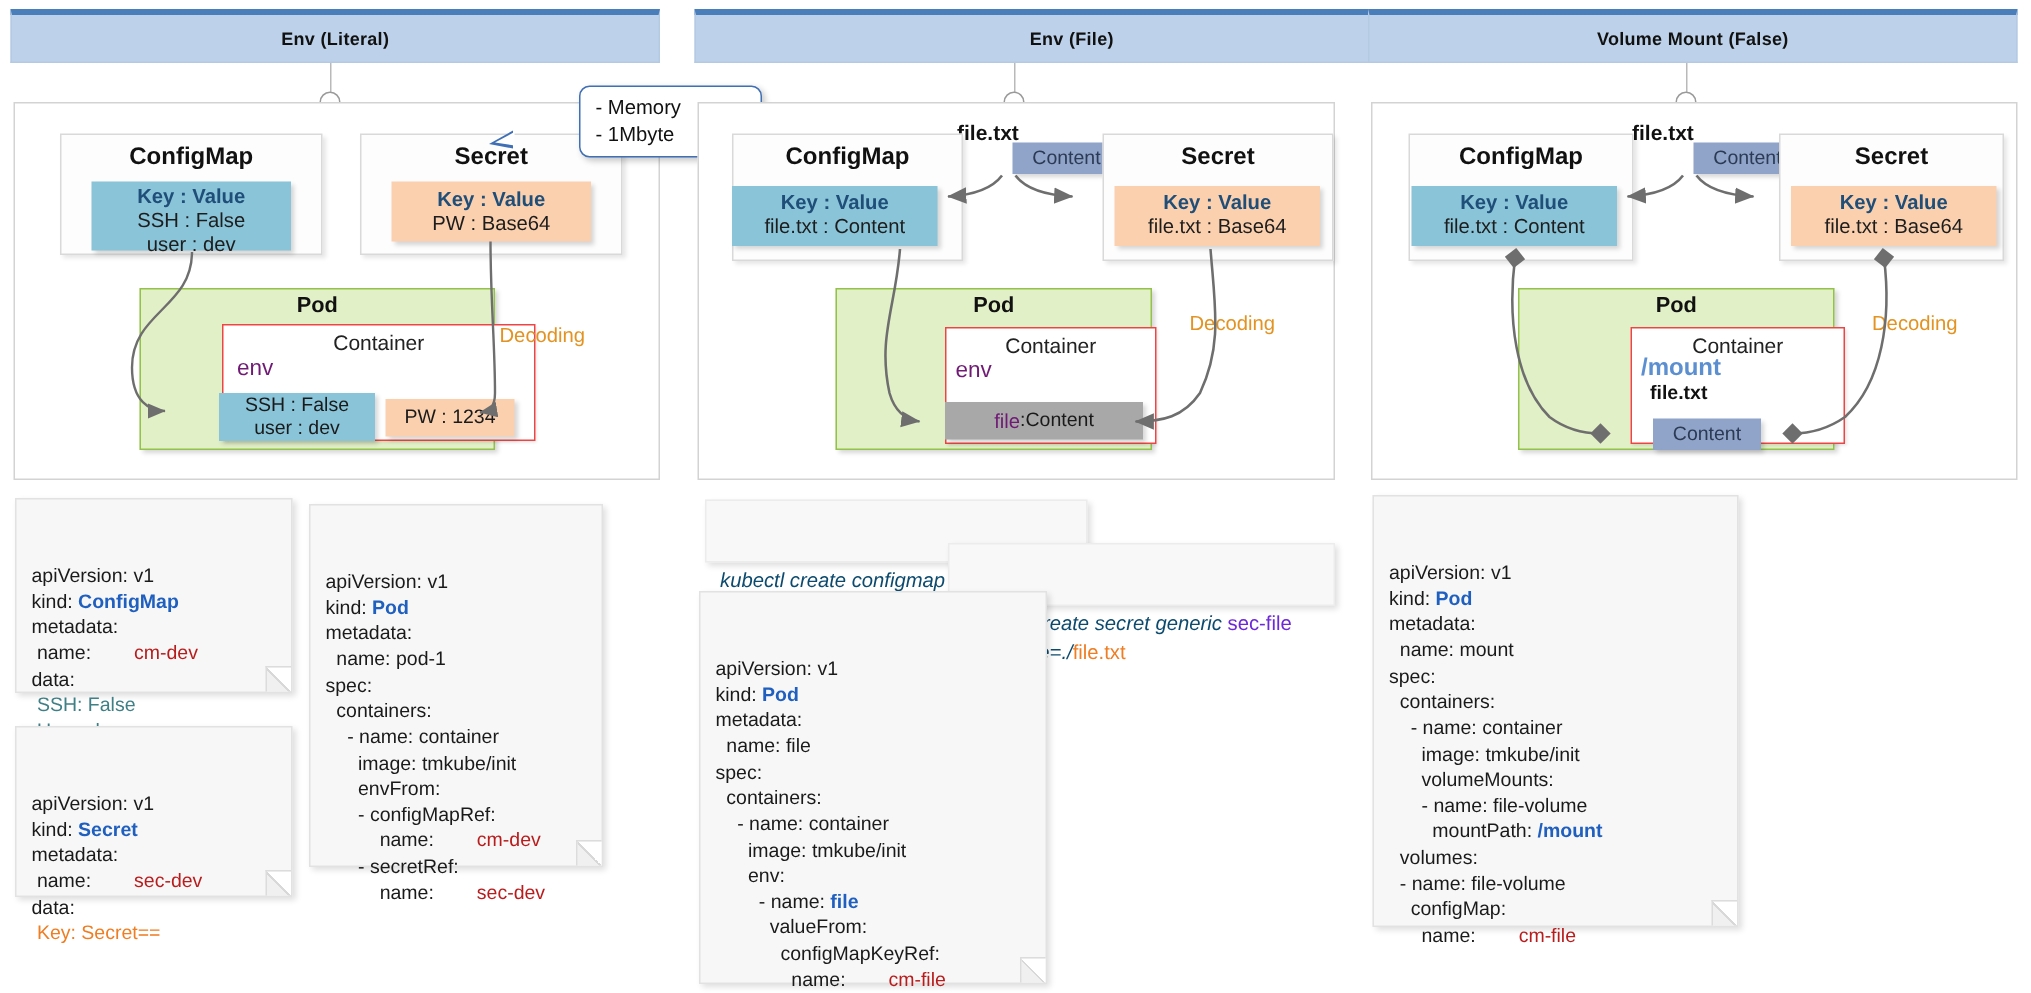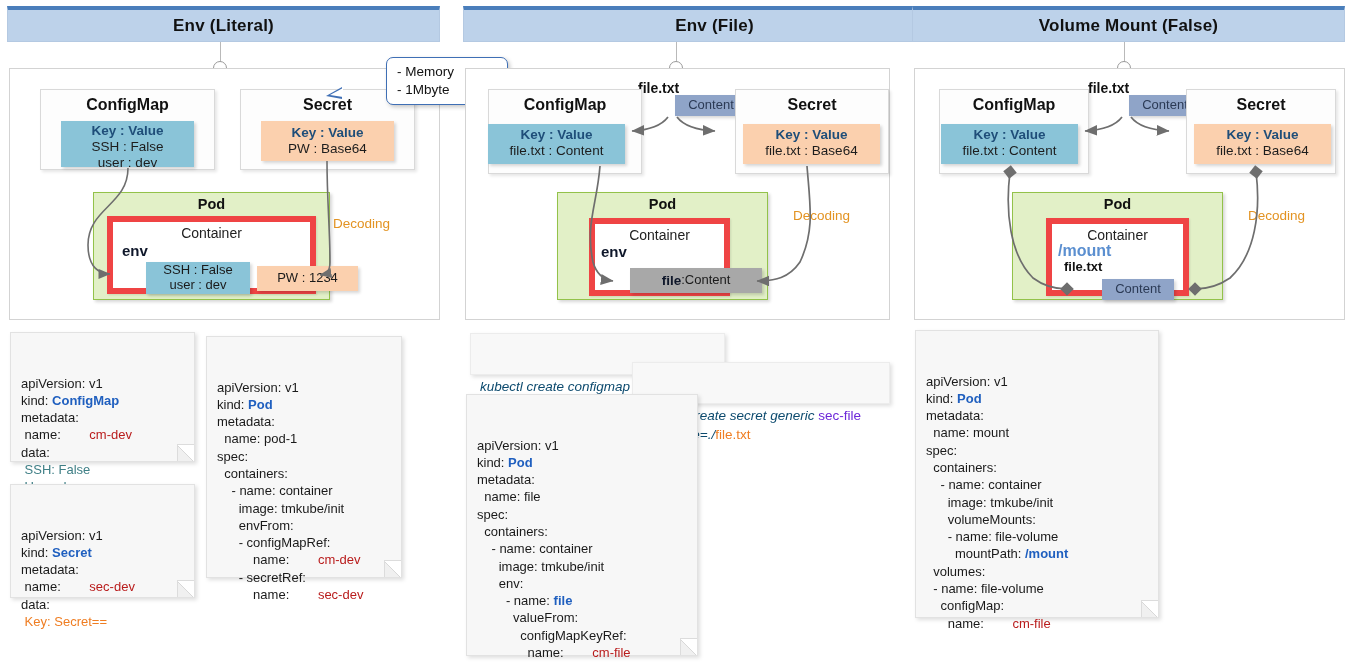--- a/index.html
+++ b/index.html
@@ -8,21 +8,21 @@
     background:#ffffff;
     font-family:"Liberation Sans","DejaVu Sans",sans-serif;
     color:#1a1a1a;
   }
   .abs{position:absolute;box-sizing:border-box;}
 
   
   .colhdr{
     background:#bdd2ea;border:1px solid #b4c9e2;border-top:4px solid #4a7ebb;
     display:flex;align-items:center;justify-content:center;
-    font-weight:bold;font-size:17px;color:#111;letter-spacing:.2px;
+    font-weight:bold;font-size:12px;color:#111;letter-spacing:.2px;
   }
   
   .frame{border:1px solid #d3d3d3;background:#fff;}
   .connector-line{background:#b9b9b9;width:1px;}
   .connector-circle{
     width:14px;height:14px;border-radius:50%;
     border:1.6px solid #9a9a9a;background:#fff;
   }
 
   
@@ -42,25 +42,26 @@
   .kv-blue{background:#8ac4d8;}
   .kv-orange{background:#fbd0ae;}
 
   
   .podbox{
     background:#e2f0c7;border:1.4px solid #93c24a;
     box-shadow:2px 2px 3px rgba(0,0,0,.16);
   }
   .podtitle{text-align:center;font-weight:bold;font-size:14.5px;color:#111;padding-top:3px;}
   .containerbox{
-    background:#fff;border:6px solid #ef4444;
+    background:#fff;border:1px solid #ef4444;
     box-shadow:1px 1px 2px rgba(0,0,0,.10);
+    margin-left:41px;
   }
   .containertitle{text-align:center;font-size:14px;color:#222;padding-top:3px;}
-  .envlabel{font-weight:bold;font-size:15px;color:#0f172a;}
+  .envlabel{font-weight:normal;font-size:15px;color:#701a75;}
   .pathlabel{font-weight:bold;font-size:16px;color:#5b8fd0;}
   .filelabel{font-weight:bold;font-size:13px;color:#111;}
 
   .chip{
     display:flex;align-items:center;justify-content:center;text-align:center;
     font-size:13px;line-height:1.15;box-shadow:2px 2px 3px rgba(0,0,0,.16);margin-left:32px;
   }
   .chip-blue{background:#8ac4d8;}
   .chip-orange{background:#fbd0ae;}
   .chip-gray{background:#a8a8a8;}
@@ -152,21 +153,21 @@
   <div class="podtitle">Pod</div>
 </div>
 <div class="abs containerbox" style="left:107px;top:216px;width:209px;height:78px;">
   <div class="containertitle">Container</div>
   <div class="envlabel" style="padding-left:9px;margin-top:1px;">env</div>
 </div>
 <div class="abs chip chip-blue" style="left:114px;top:262px;width:104px;height:32px;flex-direction:column;">
   <div>SSH : False</div>
   <div>user : dev</div>
 </div>
-<div class="abs chip chip-orange" style="left:225px;top:266px;width:101px;height:25px;">
+<div class="abs chip chip-orange" style="left:225px;top:266px;width:86px;height:25px;">
   <span>PW : 1234</span>
 </div>
 <div class="abs decoding" style="left:333px;top:216px;">
   <span>Decoding</span>
 </div>
 
 <svg class="abs" style="left:0;top:0;width:460px;height:320px;pointer-events:none;">
   <defs>
     <marker id="ah" markerWidth="9" markerHeight="9" refX="7.2" refY="3.2" orient="auto">
       <path d="M0,0 L7.5,3.2 L0,6.4 z" fill="#6e6e6e"></path>

